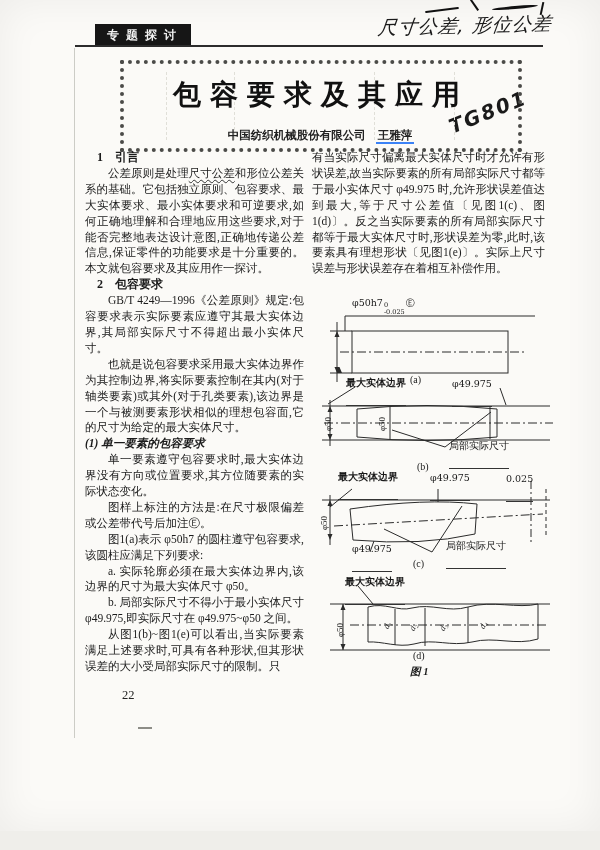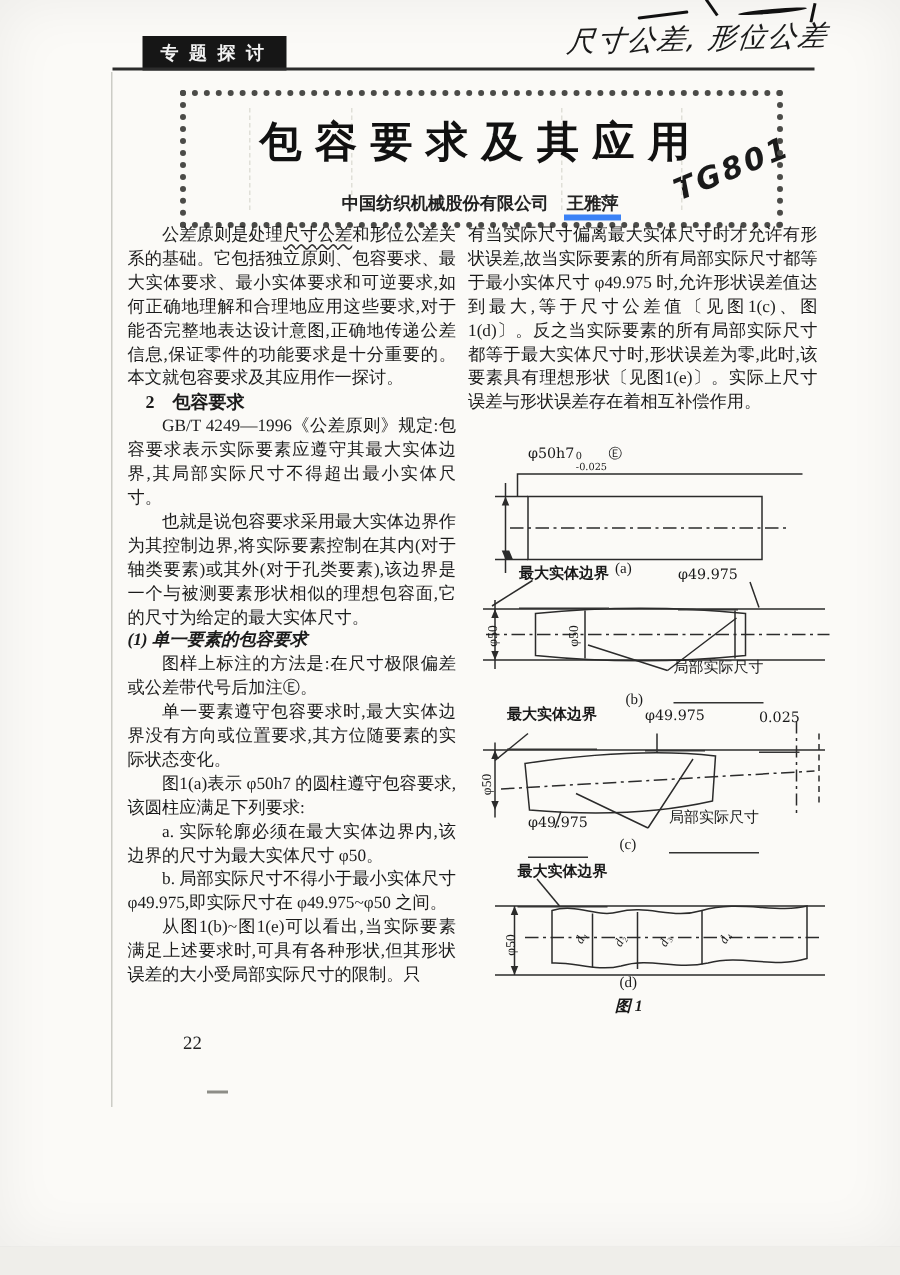--- a/index.html
+++ b/index.html
@@ -23,21 +23,21 @@
   .s4{left:541px;top:2px;width:2px;height:13px;transform:rotate(12deg);}
   
   .title-box{position:absolute;left:120px;top:60px;width:402px;height:92px;box-sizing:border-box;
              border:4px dotted #4b4b48;}
   .artifact{position:absolute;top:8px;bottom:8px;width:1px;border-left:1px dashed #e0dfd8;}
   .a1{left:42px}.a2{left:110px}.a3{left:250px}.a4{left:330px}
   .main-title{position:absolute;left:0;right:0;top:12px;text-align:center;font-size:28px;
               font-weight:900;letter-spacing:9px;color:#111;}
   .byline{position:absolute;left:0;right:0;top:64px;text-align:center;font-size:11.5px;
           font-weight:bold;color:#222;}
-  .author{border-bottom:4px solid #3b82f6;padding:0 2px 1px 2px;margin-left:10px;margin-top:38px;}
+  .author{border-bottom:2px solid #3b82f6;padding:0 2px 1px 2px;margin-left:10px;margin-top:38px;}
   
   .col{position:absolute;top:150px;font-size:11.5px;line-height:15.9px;text-align:justify;}
   .col-left{left:85px;width:219px;height:540px;}
   .col-right{left:312px;width:233px;height:145px;}
   .col p{margin:0;text-indent:2em;}
   .col p.noindent{text-indent:0;}
   .col h3{margin:0;font-size:12px;font-weight:bold;text-indent:1em;line-height:15.9px;}
   .col .sub{font-style:italic;font-weight:bold;text-indent:1em;}
   .marked{text-decoration:underline wavy 1px #333;text-underline-offset:2px;}
   .page-num{position:absolute;left:86px;top:688px;font-size:12.5px;color:#222;margin-left:36px;}
@@ -78,27 +78,28 @@
     <div class="artifact a2"></div>
     <div class="artifact a3"></div>
     <div class="artifact a4"></div>
     <div class="main-title">包容要求及其应用</div>
     <div class="byline">
       <span>中国纺织机械股份有限公司</span><span class="author">王雅萍</span>
     </div>
   </div>
 
   <div class="col col-left">
+    <h3>1　引言</h3>
     <p><span>公差原则是处理</span><span class="marked">尺寸公差</span><span>和形位公差关系的基础。它包括独立原则、包容要求、最大实体要求、最小实体要求和可逆要求,如何正确地理解和合理地应用这些要求,对于能否完整地表达设计意图,正确地传递公差信息,保证零件的功能要求是十分重要的。本文就包容要求及其应用作一探讨。</span></p>
     <h3>2　包容要求</h3>
     <p>GB/T 4249—1996《公差原则》规定:包容要求表示实际要素应遵守其最大实体边界,其局部实际尺寸不得超出最小实体尺寸。</p>
     <p>也就是说包容要求采用最大实体边界作为其控制边界,将实际要素控制在其内(对于轴类要素)或其外(对于孔类要素),该边界是一个与被测要素形状相似的理想包容面,它的尺寸为给定的最大实体尺寸。</p>
     <p class="sub noindent">(1) 单一要素的包容要求</p>
+    <p>单一要素遵守包容要求时,最大实体边界没有方向或位置要求,其方位随要素的实际状态变化。</p>
     <p>图样上标注的方法是:在尺寸极限偏差或公差带代号后加注Ⓔ。</p>
-    <p>单一要素遵守包容要求时,最大实体边界没有方向或位置要求,其方位随要素的实际状态变化。</p>
     <p>图1(a)表示 φ50h7 的圆柱遵守包容要求,该圆柱应满足下列要求:</p>
     <p>a. 实际轮廓必须在最大实体边界内,该边界的尺寸为最大实体尺寸 φ50。</p>
     <p>b. 局部实际尺寸不得小于最小实体尺寸 φ49.975,即实际尺寸在 φ49.975~φ50 之间。</p>
     <p>从图1(b)~图1(e)可以看出,当实际要素满足上述要求时,可具有各种形状,但其形状误差的大小受局部实际尺寸的限制。只</p>
   </div>
   <div class="page-num">22</div>
   <div class="bottom-dash"></div>
 
   <div class="col col-right">
     <p class="noindent">有当实际尺寸偏离最大实体尺寸时才允许有形状误差,故当实际要素的所有局部实际尺寸都等于最小实体尺寸 φ49.975 时,允许形状误差值达到最大,等于尺寸公差值〔见图1(c)、图1(d)〕。反之当实际要素的所有局部实际尺寸都等于最大实体尺寸时,形状误差为零,此时,该要素具有理想形状〔见图1(e)〕。实际上尺寸误差与形状误差存在着相互补偿作用。</p>

